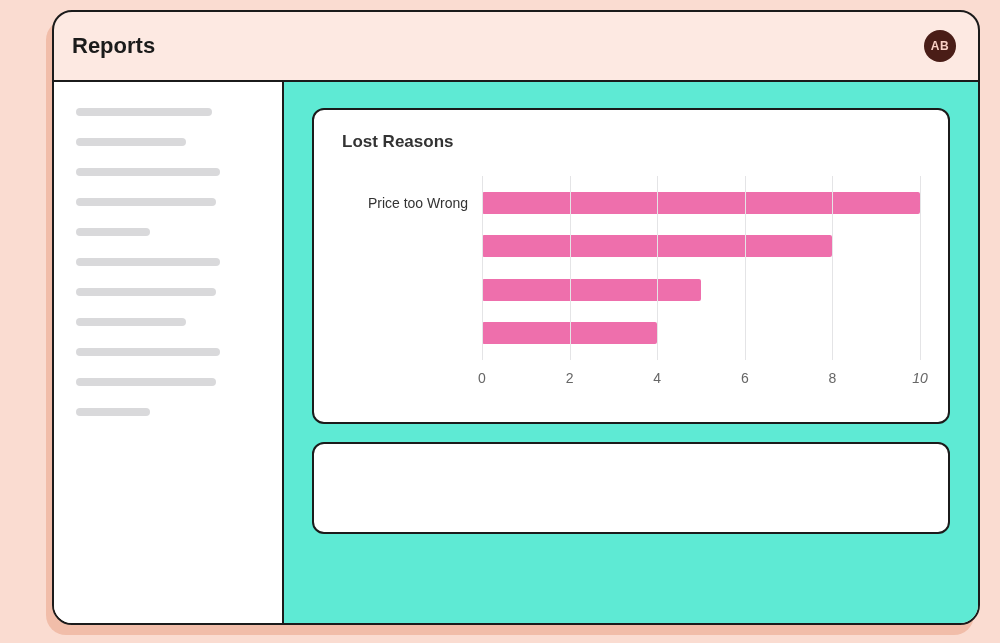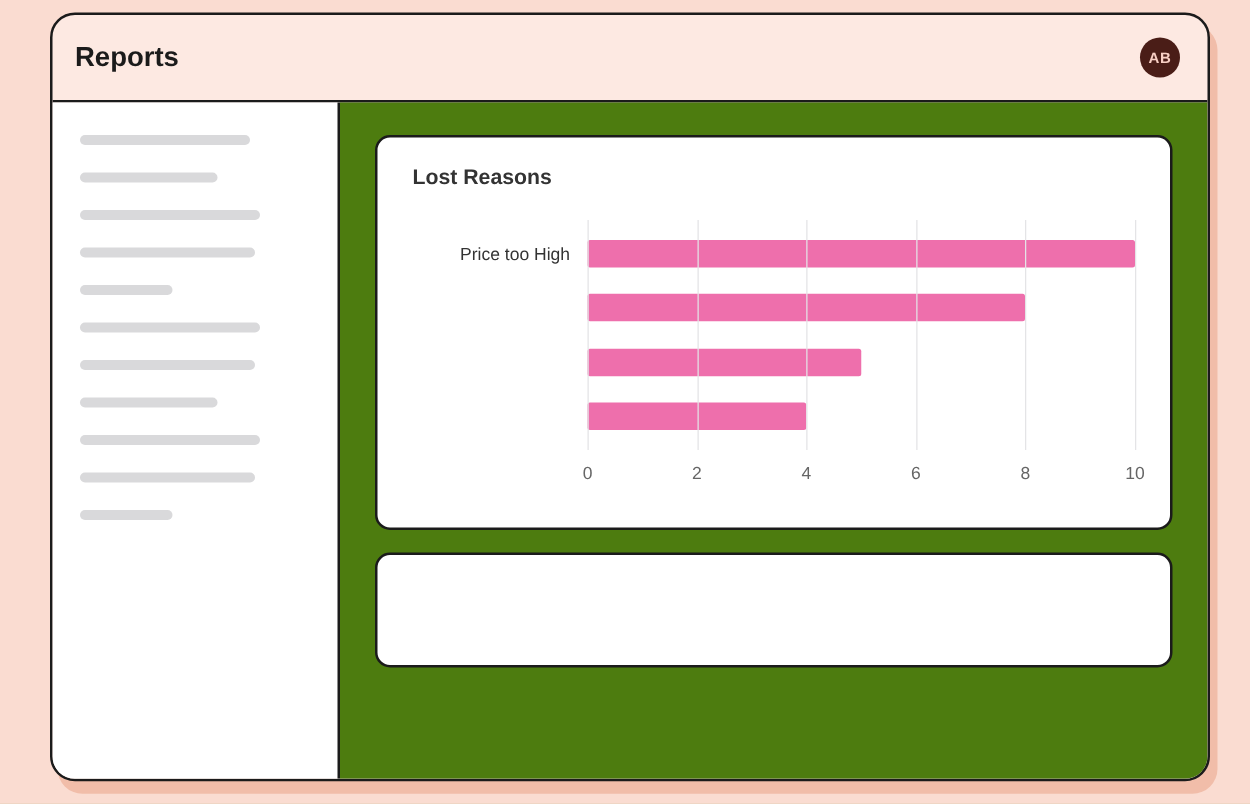--- a/index.html
+++ b/index.html
@@ -14,21 +14,21 @@
     position: absolute;
     left: 46px;
     top: 20px;
     width: 928px;
     height: 615px;
     background: #f1bda9;
     border-radius: 20px;
   }
   .window {
     position: absolute;
-    left: 40px;
+    left: 52px;
     top: 10px;
     width: 928px;
     height: 615px;
     background: #fde9e2;
     border: 2px solid #1b1b1b;
     border-radius: 20px;
     display: flex;
     flex-direction: column;
     overflow: hidden;
   }
@@ -72,21 +72,21 @@
     flex-direction: column;
     gap: 22px;
   }
   .skel {
     height: 8px;
     border-radius: 4px;
     background: #d9d9db;
   }
   .main {
     flex: 1;
-    background: #4d7c0f;
+    background: #5eead4;
     padding: 26px 28px 20px 28px;
     display: flex;
     flex-direction: column;
     gap: 18px;
     min-height: 0;
   }
   .card {
     border: 2px solid #1b1b1b;
     border-radius: 12px;
     background: #fff;
@@ -200,21 +200,21 @@
         <div class="skel" style="width: 40%;"></div>
       </div>
 
     <div class="main">
 
       <div class="card chart-card">
         <div class="chart-title">Lost Reasons</div>
 
         <div class="chart-wrap">
           <div class="ylabels" id="ylabels">
-              <div class="yl">Price too High</div>
+              <div class="yl">Price too Wrong</div>
             </div>
           <div class="plot">
             <div class="plot-bars" id="plotbars">
               <div class="gridlines" id="gridlines">
                   <div class="gl" style="position: absolute; left: 0%; top: 0px; bottom: 0px;"></div>
                   <div class="gl" style="position: absolute; left: 20%; top: 0px; bottom: 0px;"></div>
                   <div class="gl" style="position: absolute; left: 40%; top: 0px; bottom: 0px;"></div>
                   <div class="gl" style="position: absolute; left: 60%; top: 0px; bottom: 0px;"></div>
                   <div class="gl" style="position: absolute; left: 80%; top: 0px; bottom: 0px;"></div>
                   <div class="gl" style="position: absolute; left: 100%; top: 0px; bottom: 0px;"></div>
@@ -231,21 +231,21 @@
                 <div class="bar-row">
                   <div class="bar" style="width: 40%; background: rgb(238, 111, 172);"></div>
                 </div>
               </div>
             <div class="xaxis-wrap" id="xaxis">
                 <div class="xtick" style="left: 0%;">0</div>
                 <div class="xtick" style="left: 20%;">2</div>
                 <div class="xtick" style="left: 40%;">4</div>
                 <div class="xtick" style="left: 60%;">6</div>
                 <div class="xtick" style="left: 80%;">8</div>
-                <div class="xtick" style="left: 100%;">10</div>
+                <div class="xtick" style="left: 100%; font-style: italic;">10</div>
               </div>
           </div>
         </div>
       </div>
 
       <div class="card empty-card"></div>
 
     </div>
   </div>
 </div>

